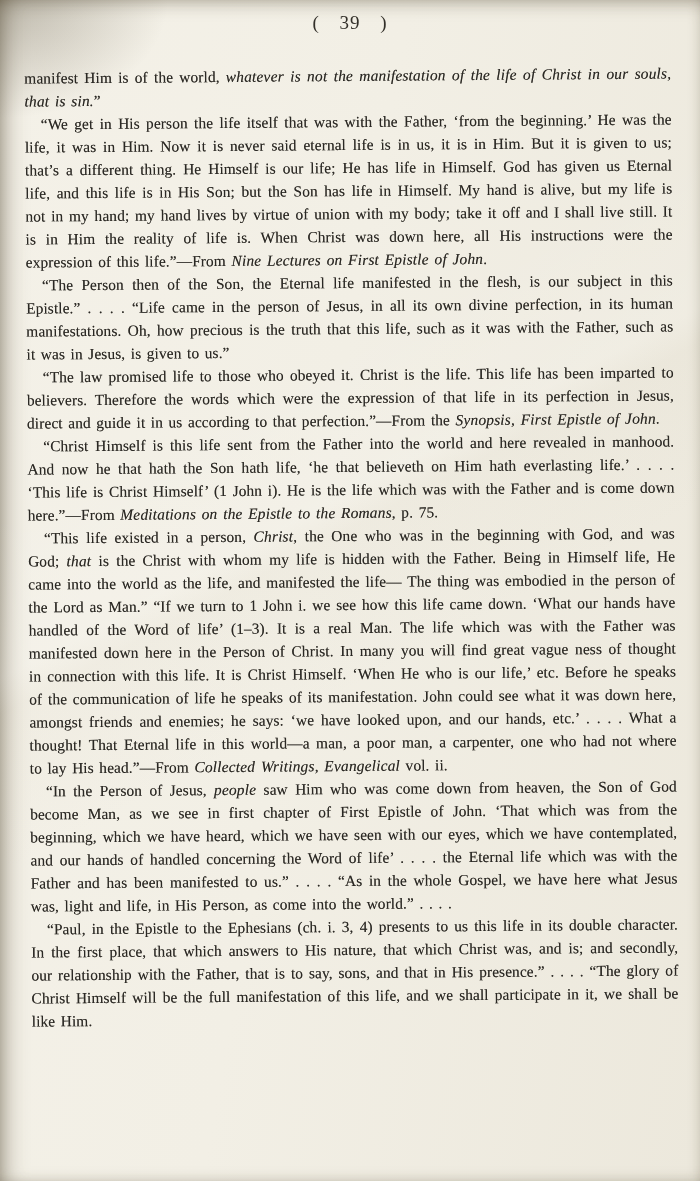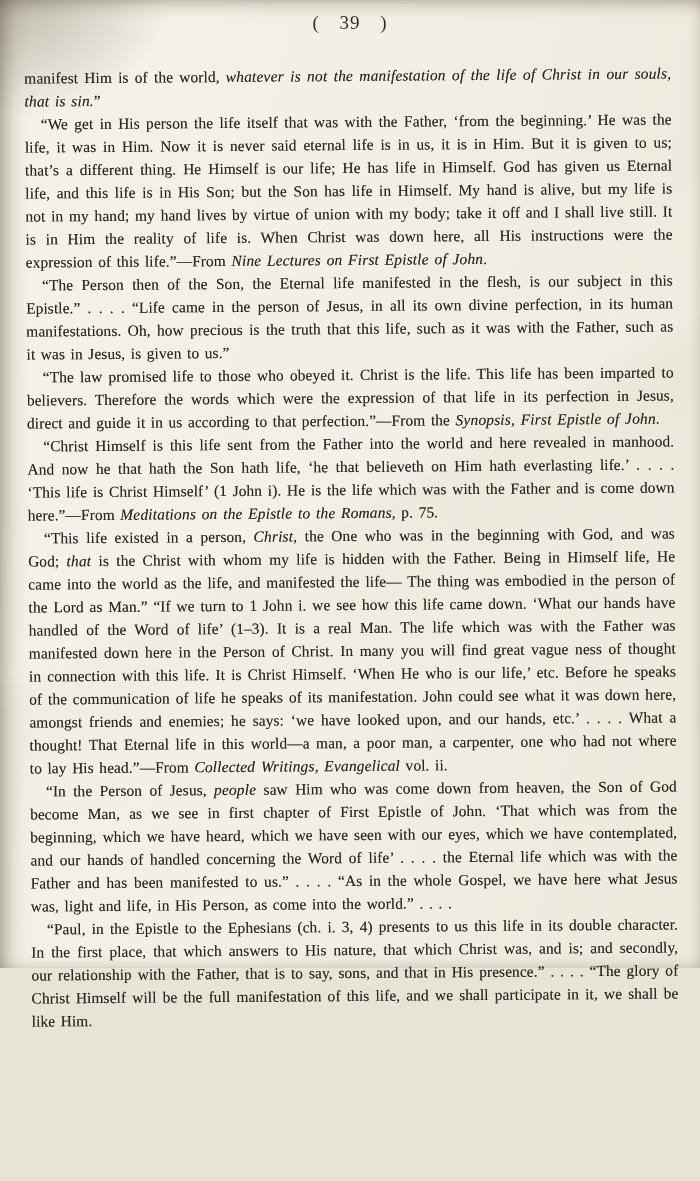--- a/index.html
+++ b/index.html
@@ -2,21 +2,21 @@
 <html><head>
 <meta charset="utf-8">
 <style>
   html,body{margin:0;padding:0;}
   body{
     width:700px;height:1181px;overflow:hidden;
     background:#e7e3d7;
     font-family:"Liberation Serif","DejaVu Serif",serif;
   }
   .page{
-    position:relative;width:700px;height:968px;
+    position:relative;width:700px;height:1181px;
     background:linear-gradient(100deg,#f4f1e8 0%,#f2efe5 45%,#ece8dc 100%);
     box-shadow:
       inset 16px 0 24px -14px rgba(70,58,34,.55),
       inset 0 12px 20px -12px rgba(70,58,34,.38),
       inset -7px 0 16px -10px rgba(70,58,34,.22),
       inset 0 -8px 16px -12px rgba(70,58,34,.20);
     font-family: Liberation Serif, serif;
   }
   .corner-shade{
     position:absolute;left:0;top:0;width:170px;height:120px;

